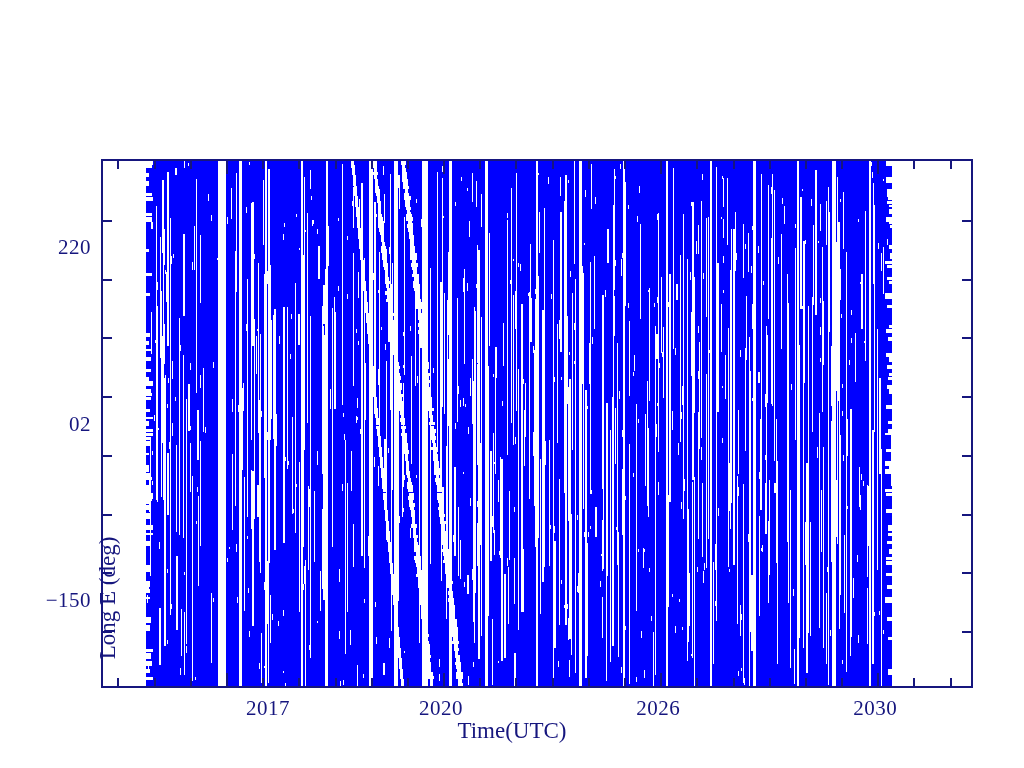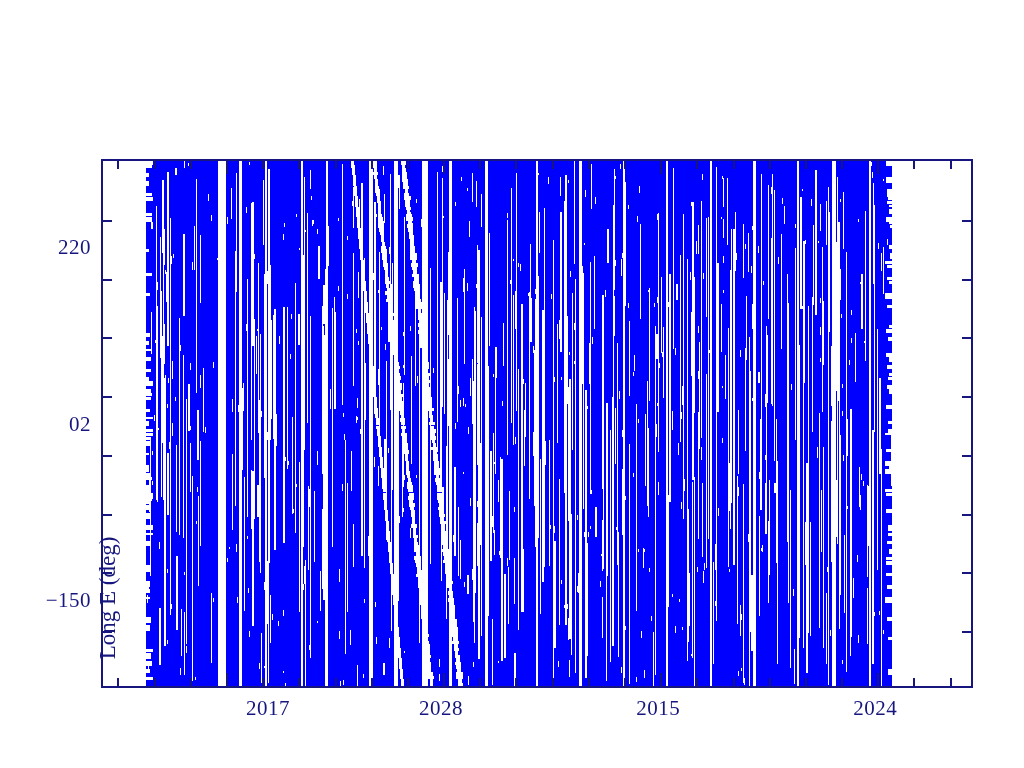--- a/index.html
+++ b/index.html
@@ -1719,24 +1719,25 @@
         <div class="tick tick-r-min" style="top: 176.333px;"></div>
         <div class="tick tick-r-min" style="top: 117.556px;"></div>
         <div class="tick tick-r-min" style="top: 58.7778px;"></div>
       </div>
 
     <div class="axis-title-y">Long E (deg)</div>
   </div>
 
   <div id="xticklabels">
       <div class="xlabel" style="left: 241px; top: 696px; margin-left: 27px;">2017</div>
-      <div class="xlabel" style="left: 441.116px; top: 696px;">2028</div>
-      <div class="xlabel" style="left: 658.212px; top: 696px;">2015</div>
-      <div class="xlabel" style="left: 875.307px; top: 696px;">2024</div>
+      <div class="xlabel" style="left: 441.116px; top: 696px;">2020</div>
+      <div class="xlabel" style="left: 658.212px; top: 696px;">2026</div>
+      <div class="xlabel" style="left: 875.307px; top: 696px;">2030</div>
     </div>
   <div id="yticklabels">
       <div class="ylabel" style="left: 13px; width: 78px; top: 247.167px;">220</div>
       <div class="ylabel" style="left: 13px; width: 78px; top: 423.5px;">02</div>
       <div class="ylabel" style="left: 13px; width: 78px; top: 599.833px;">−150</div>
     </div>
 
+  <div class="axis-title-x">Time(UTC)</div>
 
 </div>
 
 </body></html>

